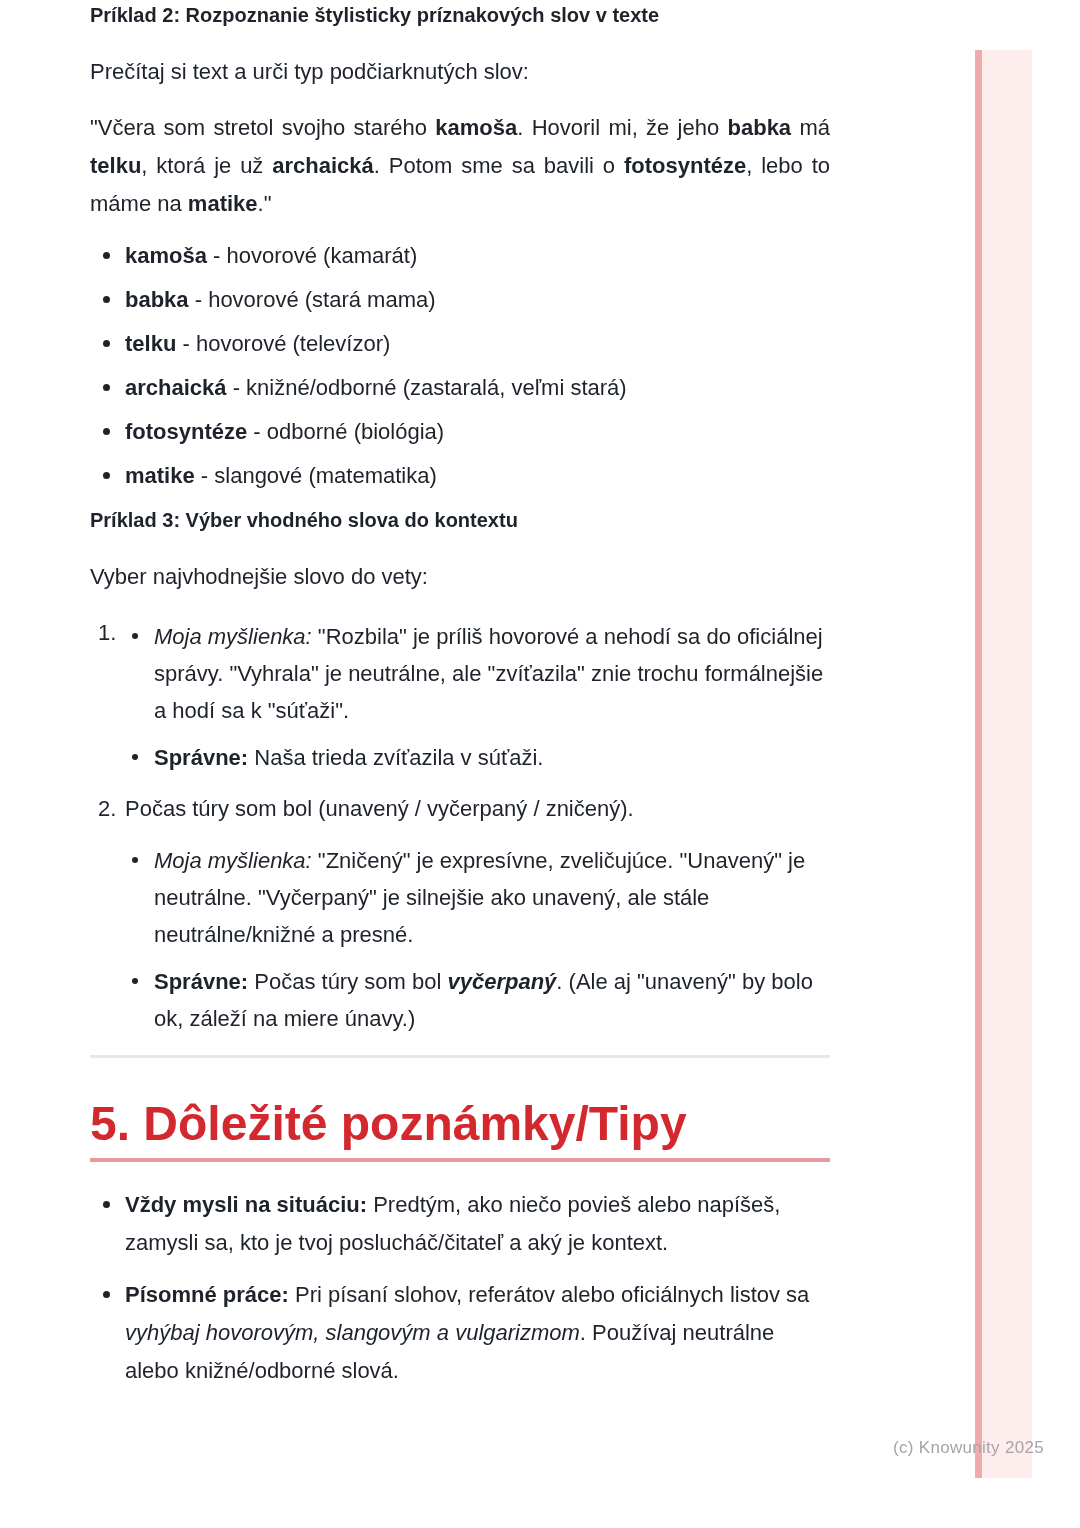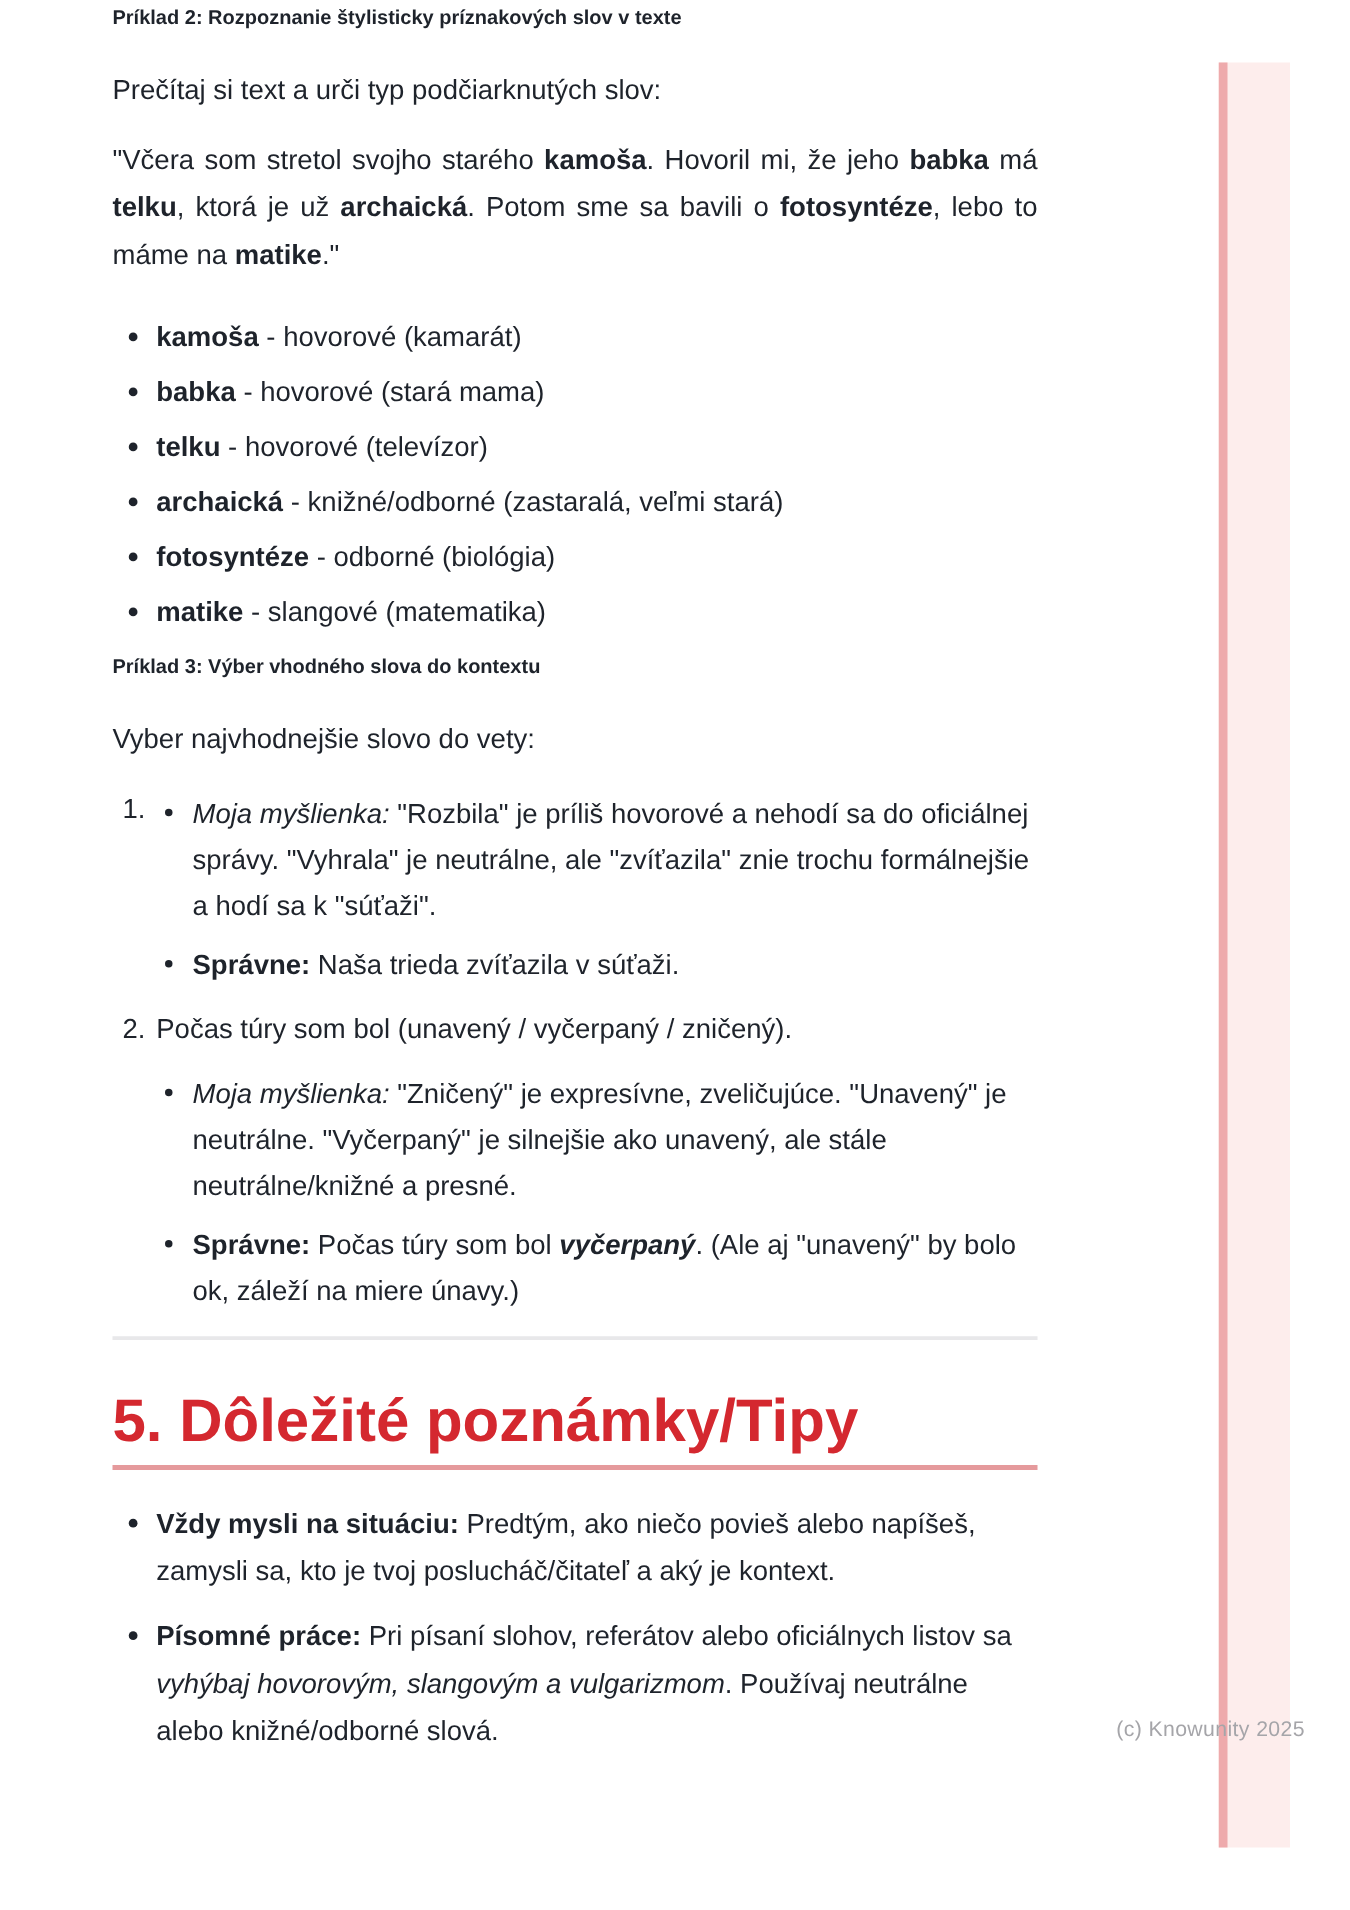--- a/index.html
+++ b/index.html
@@ -15,31 +15,31 @@
   html,body{margin:0;padding:0;}
   body{
     width:1080px;height:1528px;position:relative;background:#ffffff;
     font-family:"Liberation Sans", sans-serif;color:var(--text);overflow:hidden;
   }
   .stripe{
     position:absolute;left:975px;top:50px;width:57px;height:1428px;
     background:var(--stripe-fill);border-left:7px solid var(--stripe-border);z-index:1;
   }
   .watermark{
-    position:absolute;left:893px;top:1374px;font-size:17px;letter-spacing:.3px;
+    position:absolute;left:893px;top:1438px;font-size:17px;letter-spacing:.3px;
     color:var(--watermark-gray);z-index:3;white-space:nowrap;
   }
   .content{position:absolute;left:90px;top:0;width:740px;z-index:2;font-size:22px;}
-  h3.sub-heading{font-size:16px;line-height:30px;font-weight:700;margin:0;}
+  h3.sub-heading{font-size:20px;line-height:30px;font-weight:700;margin:0;}
   .mt-first{margin-top:55px;}
   .mt-second{margin-top:26px;}
   p.intro{margin:27px 0 0;font-size:22px;line-height:30px;}
   p.quote{margin:22px 0 0;font-size:22px;line-height:38px;text-align:justify;}
   ul,ol{list-style:none;margin:0;padding:0;}
-  ul.word-list{margin-top:32px;}
+  ul.word-list{margin-top:18px;}
   ul.word-list > li{position:relative;padding-left:35px;line-height:30px;margin-bottom:14px;}
   ul.word-list > li::before{
     content:"";position:absolute;left:13px;top:11px;width:7px;height:7px;border-radius:50%;background:var(--text);
   }
   ol.tasks{margin-top:26px;}
   ol.tasks > li.task{position:relative;padding-left:35px;line-height:30px;margin-bottom:18px;}
   .task-num{position:absolute;left:8px;top:0;}
   ul.subs{margin-top:18px;}
   ul.subs > li.sub{position:relative;padding-left:29px;line-height:37px;margin-bottom:10px;}
   ul.subs > li.sub::before{

